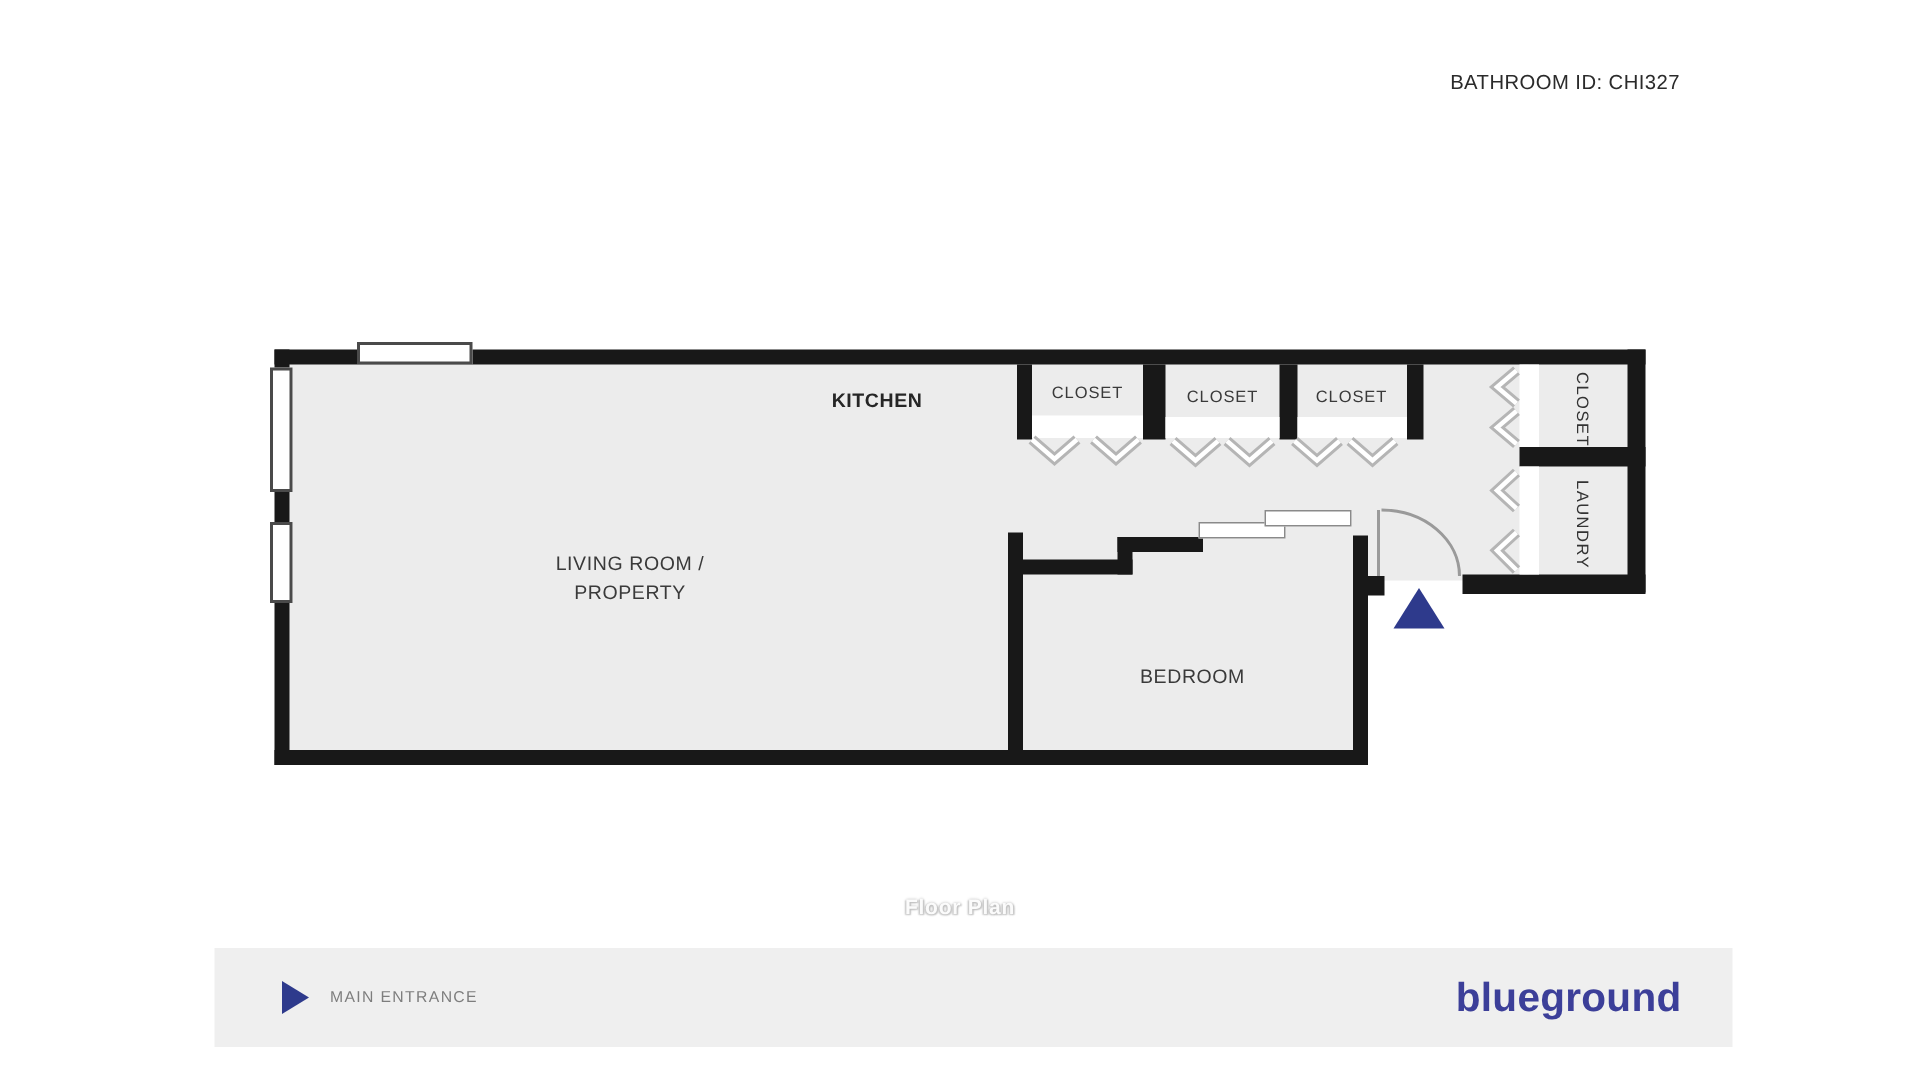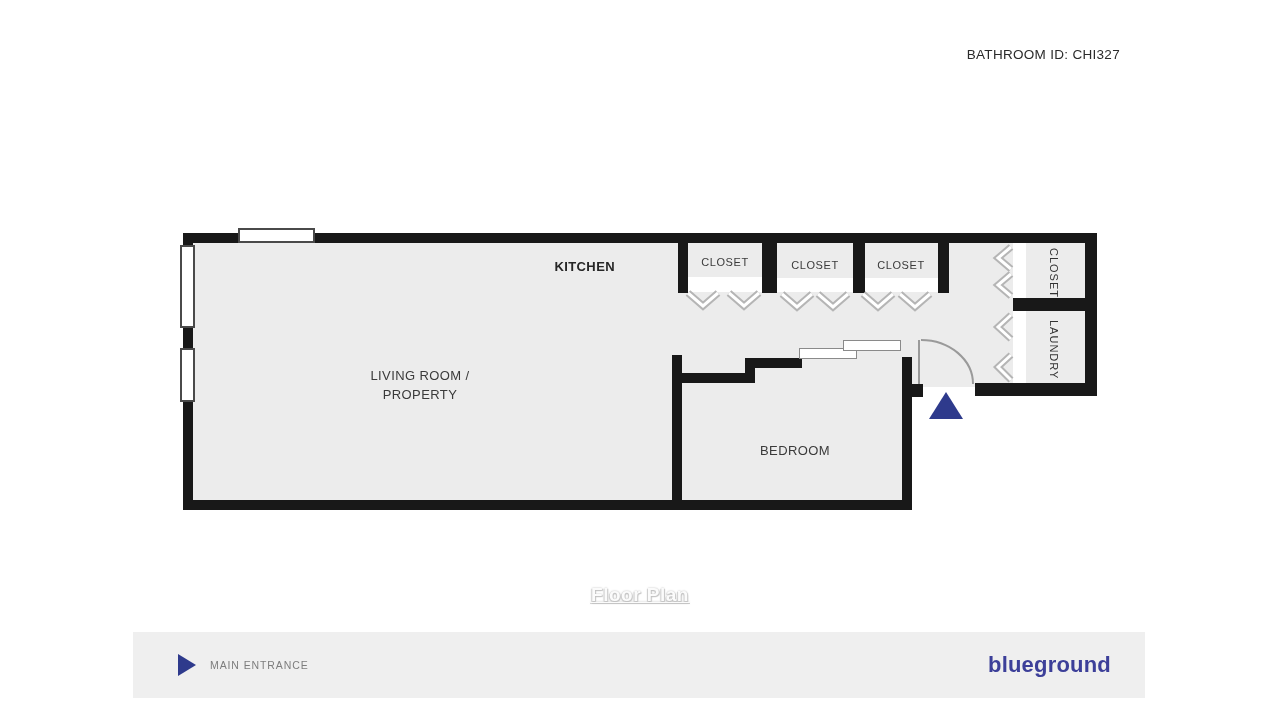--- a/index.html
+++ b/index.html
@@ -10,28 +10,28 @@
   .opening{position:absolute;background:#ffffff;}
   .window{position:absolute;background:#ffffff;border:2px solid #4a4a4a;box-sizing:border-box;}
   .slide-panel{position:absolute;background:#ffffff;border:1.5px solid #8a8a8a;box-sizing:border-box;}
   .room-label{position:absolute;color:#3a3a3a;font-size:13px;letter-spacing:.4px;
               text-align:center;white-space:nowrap;}
   .room-label.bold{font-weight:bold;color:#262626;}
   .vlabel{position:absolute;color:#333333;font-size:11px;letter-spacing:1px;
           writing-mode:vertical-rl;text-orientation:mixed;white-space:nowrap;}
   #property-id{position:absolute;top:47px;right:160px;font-size:13.5px;color:#2b2b2b;
                letter-spacing:.3px;}
-  #caption{position:absolute;top:584px;left:0;width:100%;text-align:center;
-           font-size:19px;font-weight:bold;color:#fbfbfb;letter-spacing:.5px;
-           text-shadow:0 0 2px #b9b9b9, 1px 1px 1px #c9c9c9, -1px 1px 1px #d4d4d4;text-decoration:underline;}
-  #footer{position:absolute;left:133px;top:632px;width:1012px;height:66px;background:#efefef;}
+  #caption{position:absolute;top:596px;left:0;width:100%;text-align:center;
+           font-size:14px;font-weight:bold;color:#fbfbfb;letter-spacing:.5px;
+           text-shadow:0 0 2px #b9b9b9, 1px 1px 1px #c9c9c9, -1px 1px 1px #d4d4d4;}
+  #footer{position:absolute;left:143px;top:632px;width:1012px;height:66px;background:#efefef;}
   #footer-legend{position:absolute;left:45px;top:0;height:100%;display:flex;align-items:center;gap:14px;}
   #legend-text{font-size:10.5px;color:#7d7d7d;letter-spacing:.9px;}
   #brand{position:absolute;right:34px;top:0;height:100%;display:flex;align-items:center;
-         font-size:22px;font-weight:bold;color:#3c3f99;letter-spacing:.2px;}
+         font-size:27px;font-weight:bold;color:#3c3f99;letter-spacing:.2px;}
   svg.overlay{position:absolute;left:0;top:0;pointer-events:none;}
 </style>
 </head>
 <body>
 
 <div id="property-id">BATHROOM ID: CHI327</div>
 
 <div>
 
   <div class="room" style="left:188px;top:238px;width:720px;height:267px;"></div>

